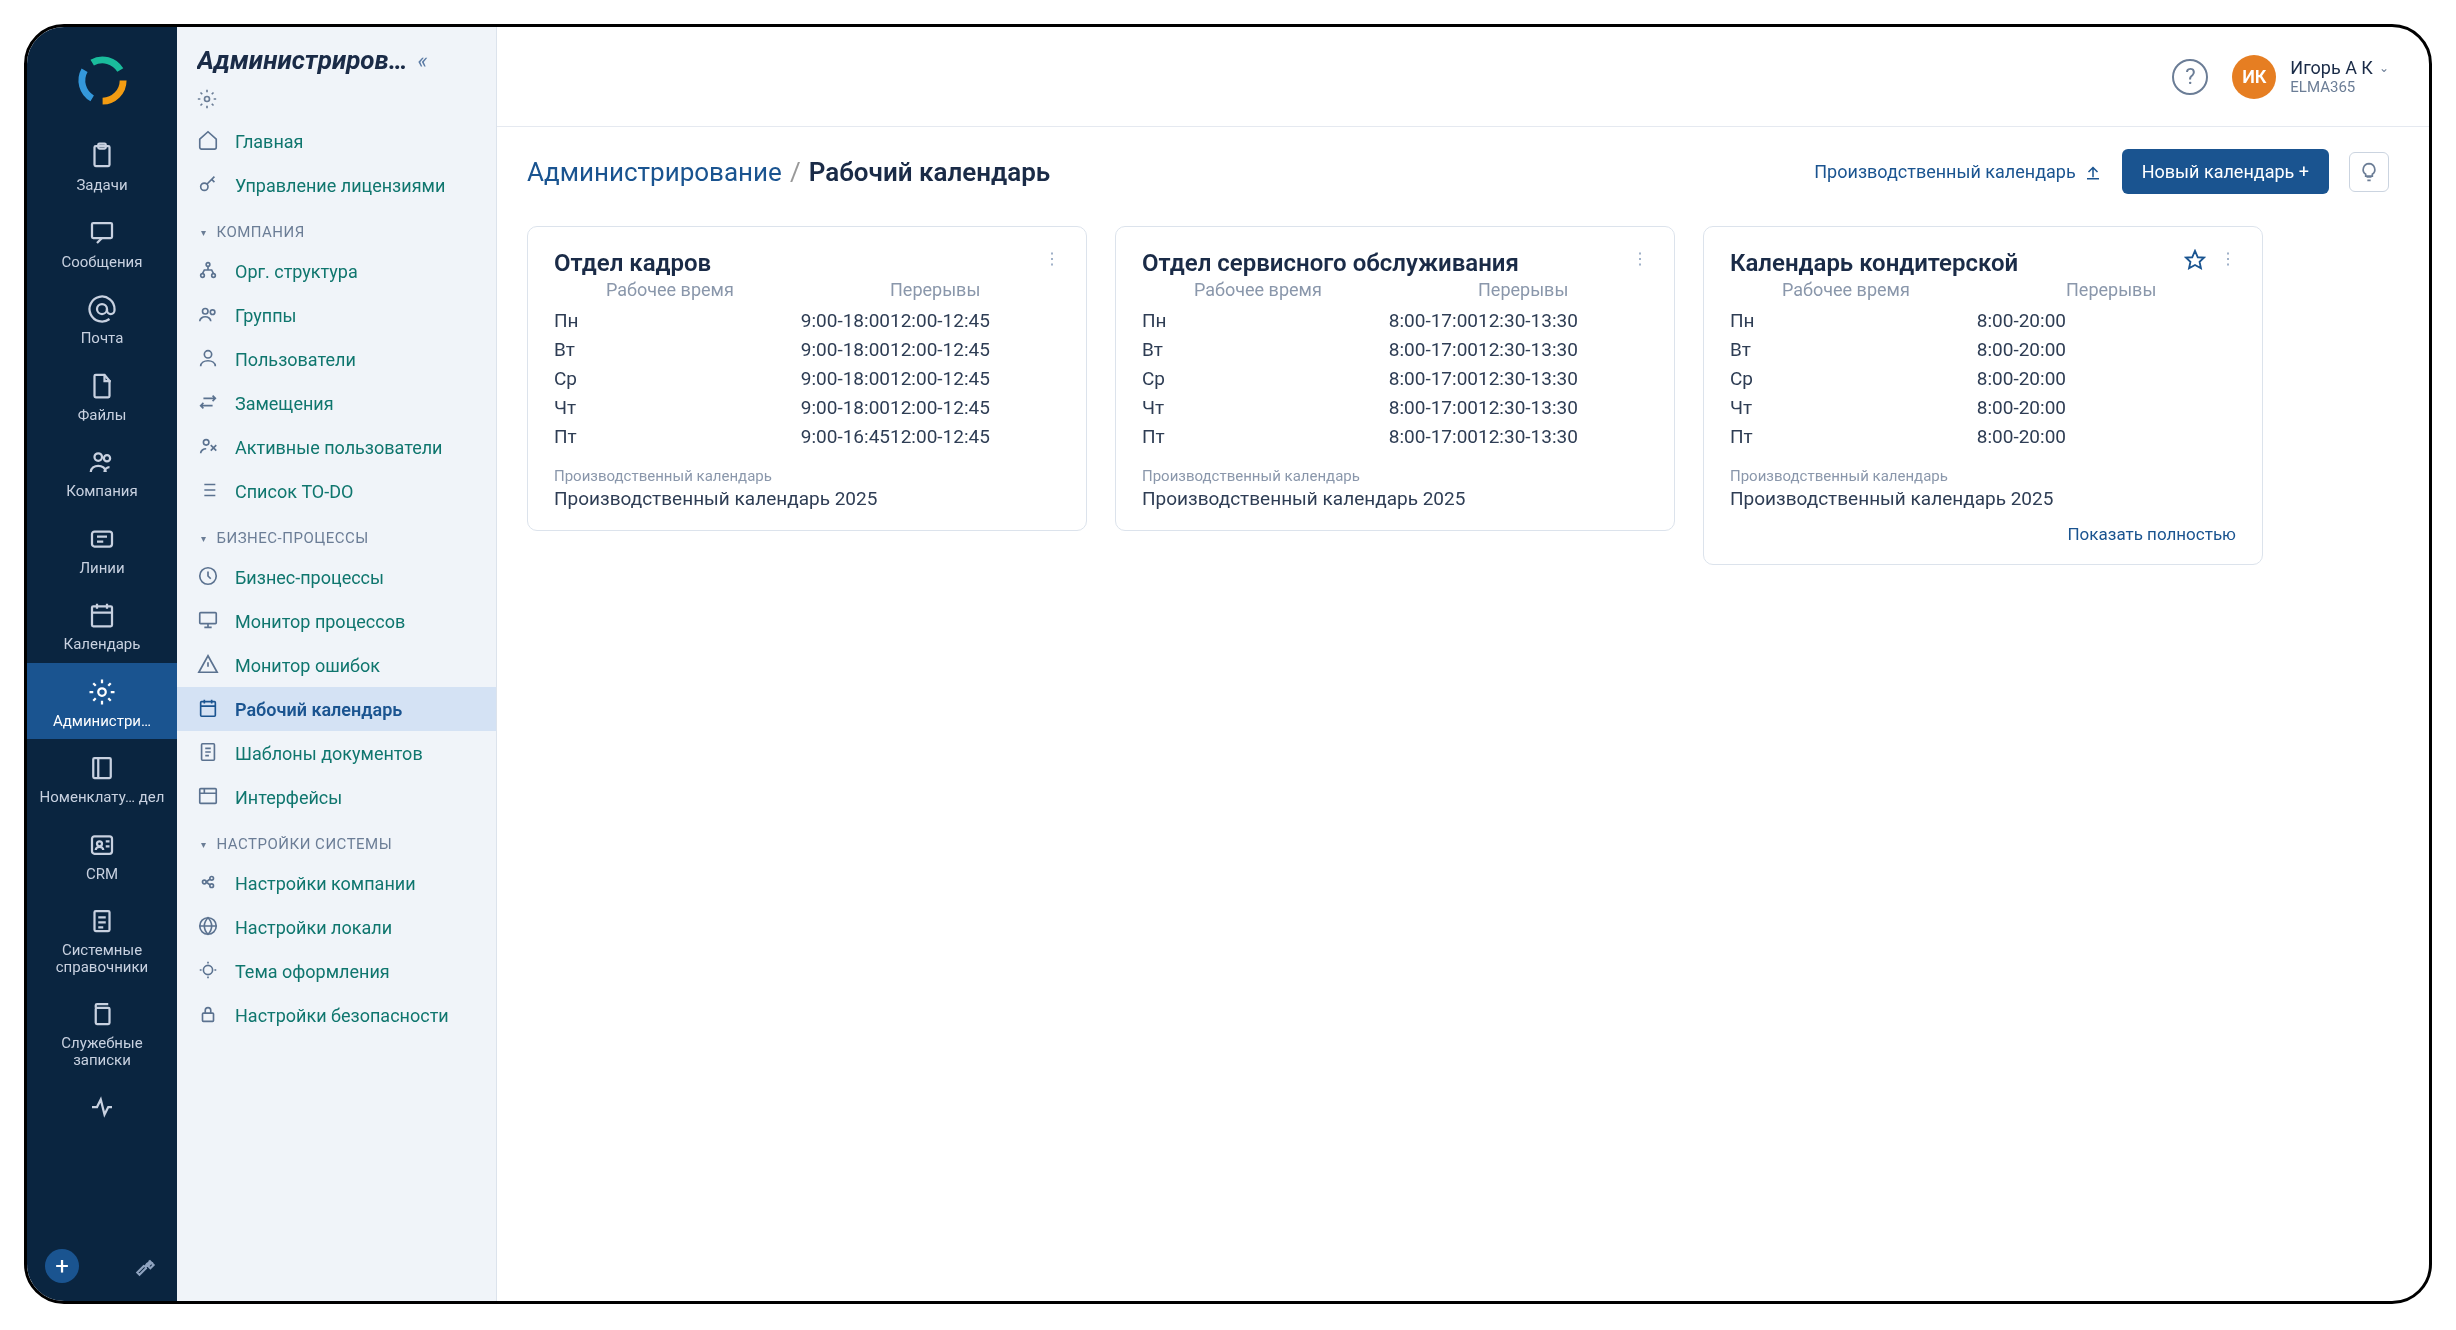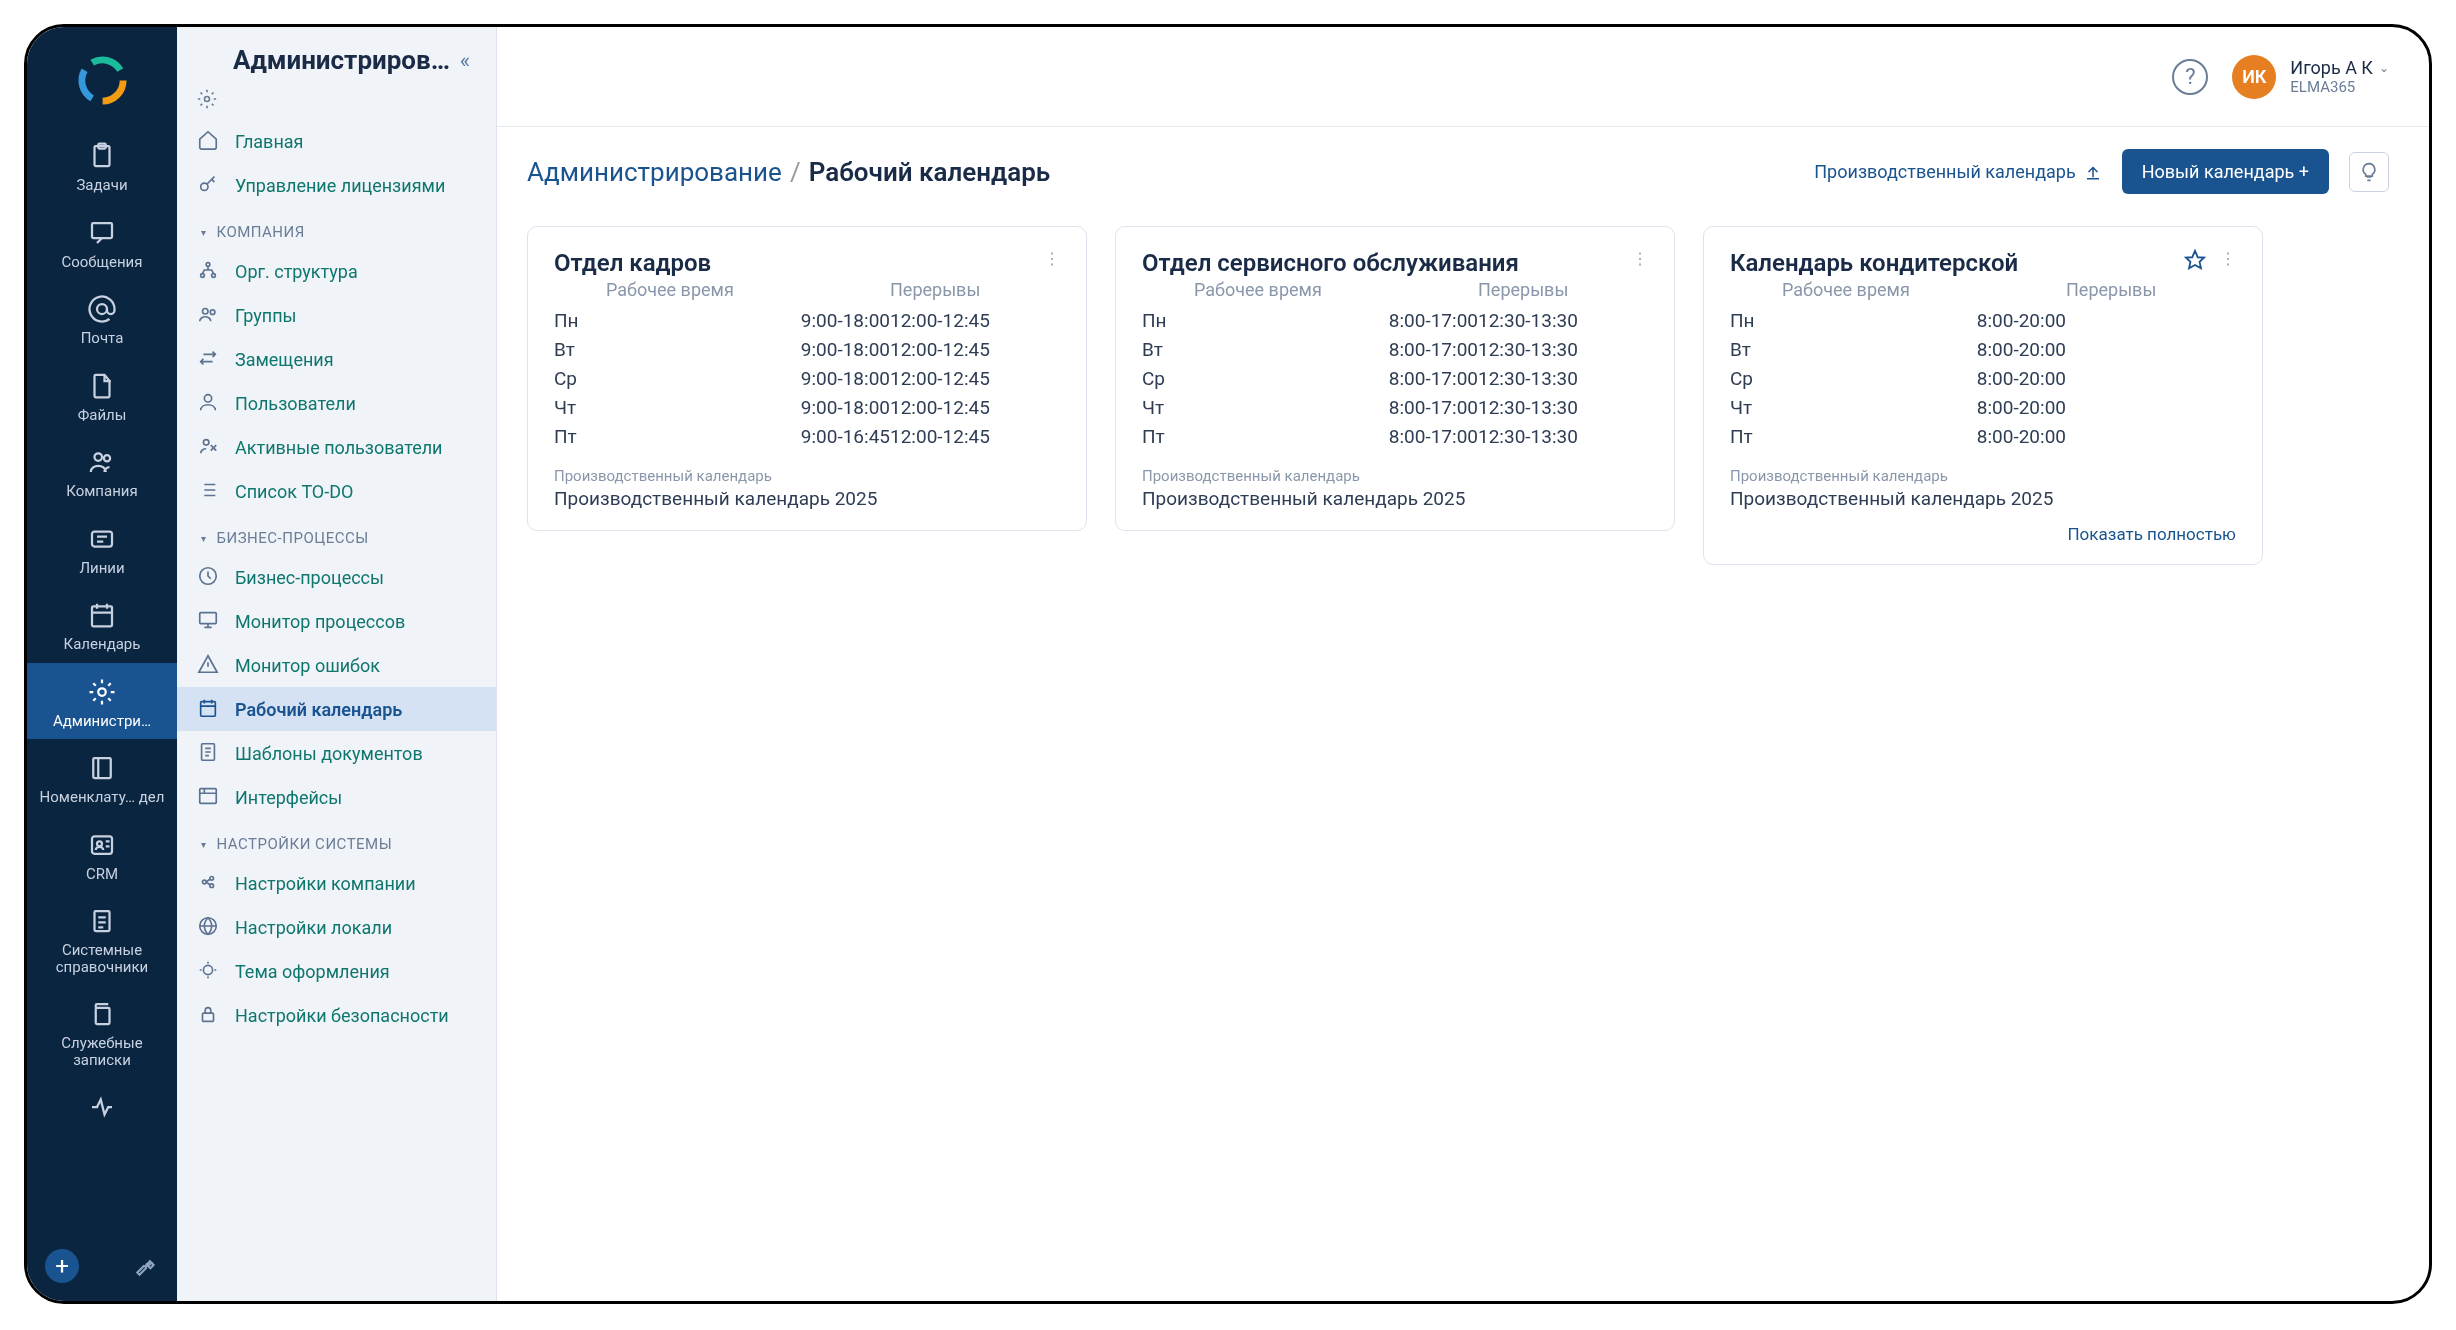--- a/index.html
+++ b/index.html
@@ -10,21 +10,21 @@
 .logo svg { width:55px; height:55px; }
 .rail-items { display:flex; flex-direction:column; margin-top:12px; }
 .rail-item { display:flex; flex-direction:column; align-items:center; justify-content:center; padding:12px 4px 10px; cursor:pointer; color:#c8d1e0; }
 .rail-item .ri-icon { width:34px; height:34px; margin-bottom:4px; display:flex; align-items:center; justify-content:center; }
 .rail-item .ri-label { font-size:15px; text-align:center; line-height:1.1; }
 .rail-item.active { background:#1a5490; color:#fff; }
 .rail-bottom { margin-top:auto; display:flex; align-items:center; justify-content:space-between; padding:14px 18px 18px; }
 .rail-add { width:34px;height:34px;border-radius:50%;background:#1a5490;color:#fff;display:flex;align-items:center;justify-content:center;font-size:24px;cursor:pointer; }
 .rail-wrench { color:#8fa3bf; cursor:pointer; }
 .sidebar { position:absolute; left:150px; top:0; width:320px; height:100%; background:#f0f4f9; border-right:1px solid #dce3ec; overflow-y:auto; }
-.sb-header { display:flex; align-items:center; justify-content:flex-end; padding:18px 16px 10px 20px; }
+.sb-header { display:flex; align-items:center; justify-content:flex-start; padding:18px 16px 10px 20px;font-style:italic; }
 .sb-title { font-size:26px; font-weight:700; color:#1a2b47; white-space:nowrap; overflow:hidden; text-overflow:ellipsis; max-width:240px; }
 .sb-collapse { width:30px;height:30px;display:flex;align-items:center;justify-content:center;color:#5b7ba5;cursor:pointer;font-size:22px; }
 .sb-gear { padding:4px 20px 10px; color:#6b7d96; cursor:pointer; }
 .sb-list { padding-bottom:40px; }
 .sb-item { display:flex; align-items:center; gap:14px; padding:10px 20px; color:#0f766e; font-size:18px; cursor:pointer; }
 .sb-item.active { background:#d4e2f4; color:#1a5490; font-weight:600; }
 .sb-item .sbi-icon { width:24px; height:24px; flex-shrink:0; color:#5b7290; }
 .sb-item.active .sbi-icon { color:#1a5490; }
 .sb-section { display:flex; align-items:center; gap:10px; padding:16px 20px 8px 24px; color:#6b7d96; font-size:15px; letter-spacing:0.5px; cursor:pointer; }
 .sb-section::before { content:"▾"; font-size:10px; }
@@ -257,33 +257,33 @@
               <circle cx="9" cy="9" r="3"></circle>
               <circle cx="17" cy="10" r="2.5"></circle>
               <path d="M3 20c0-3 3-5 6-5s6 2 6 5"></path>
             </svg>
           </span>
           <span>Группы</span>
         </div>
         <div class="sb-item">
           <span class="sbi-icon">
             <svg width="22" height="22" viewBox="0 0 24 24" fill="none" stroke="currentColor" stroke-width="1.8">
-              <path d="M7 8h13M17 5l3 3-3 3M17 16H4M7 19l-3-3 3-3"></path>
-            </svg>
-          </span>
-          <span>Замещения</span>
-        </div>
-        <div class="sb-item">
-          <span class="sbi-icon">
-            <svg width="22" height="22" viewBox="0 0 24 24" fill="none" stroke="currentColor" stroke-width="1.8">
               <circle cx="12" cy="8" r="4"></circle>
               <path d="M4 21c0-4 4-6 8-6s8 2 8 6"></path>
             </svg>
           </span>
           <span>Пользователи</span>
+        </div>
+        <div class="sb-item">
+          <span class="sbi-icon">
+            <svg width="22" height="22" viewBox="0 0 24 24" fill="none" stroke="currentColor" stroke-width="1.8">
+              <path d="M7 8h13M17 5l3 3-3 3M17 16H4M7 19l-3-3 3-3"></path>
+            </svg>
+          </span>
+          <span>Замещения</span>
         </div>
         <div class="sb-item">
           <span class="sbi-icon">
             <svg width="22" height="22" viewBox="0 0 24 24" fill="none" stroke="currentColor" stroke-width="1.8">
               <circle cx="10" cy="8" r="3"></circle>
               <path d="M4 20c0-3 3-5 6-5M15 11l6 6M21 11l-6 6"></path>
             </svg>
           </span>
           <span>Активные пользователи</span>
         </div>

